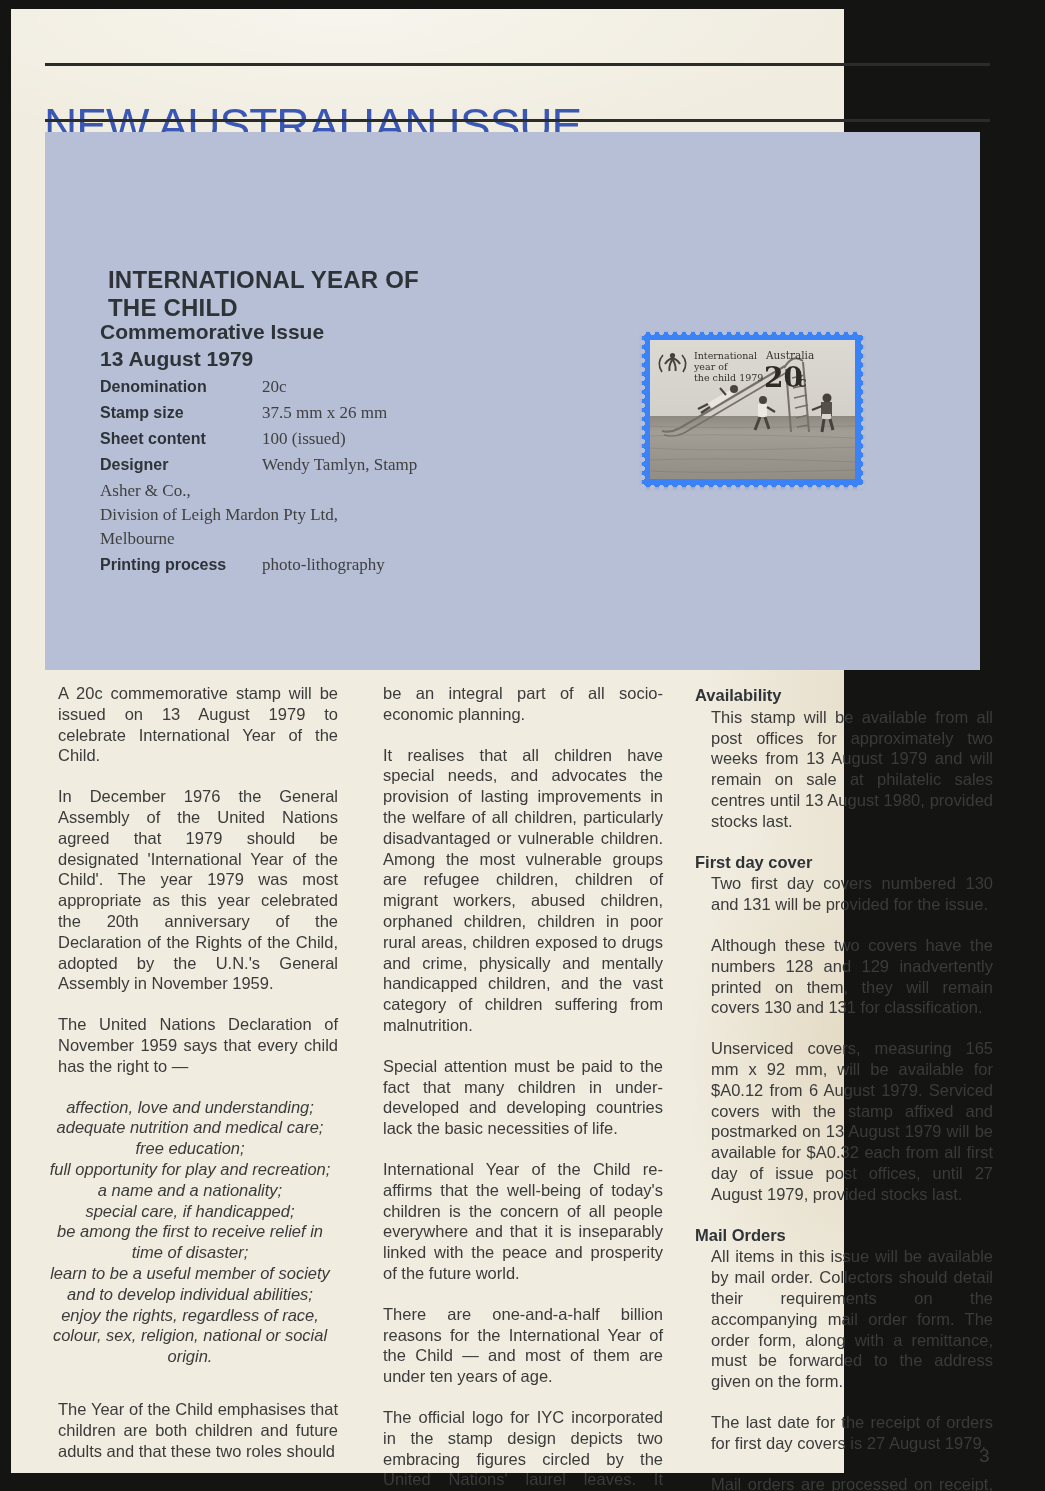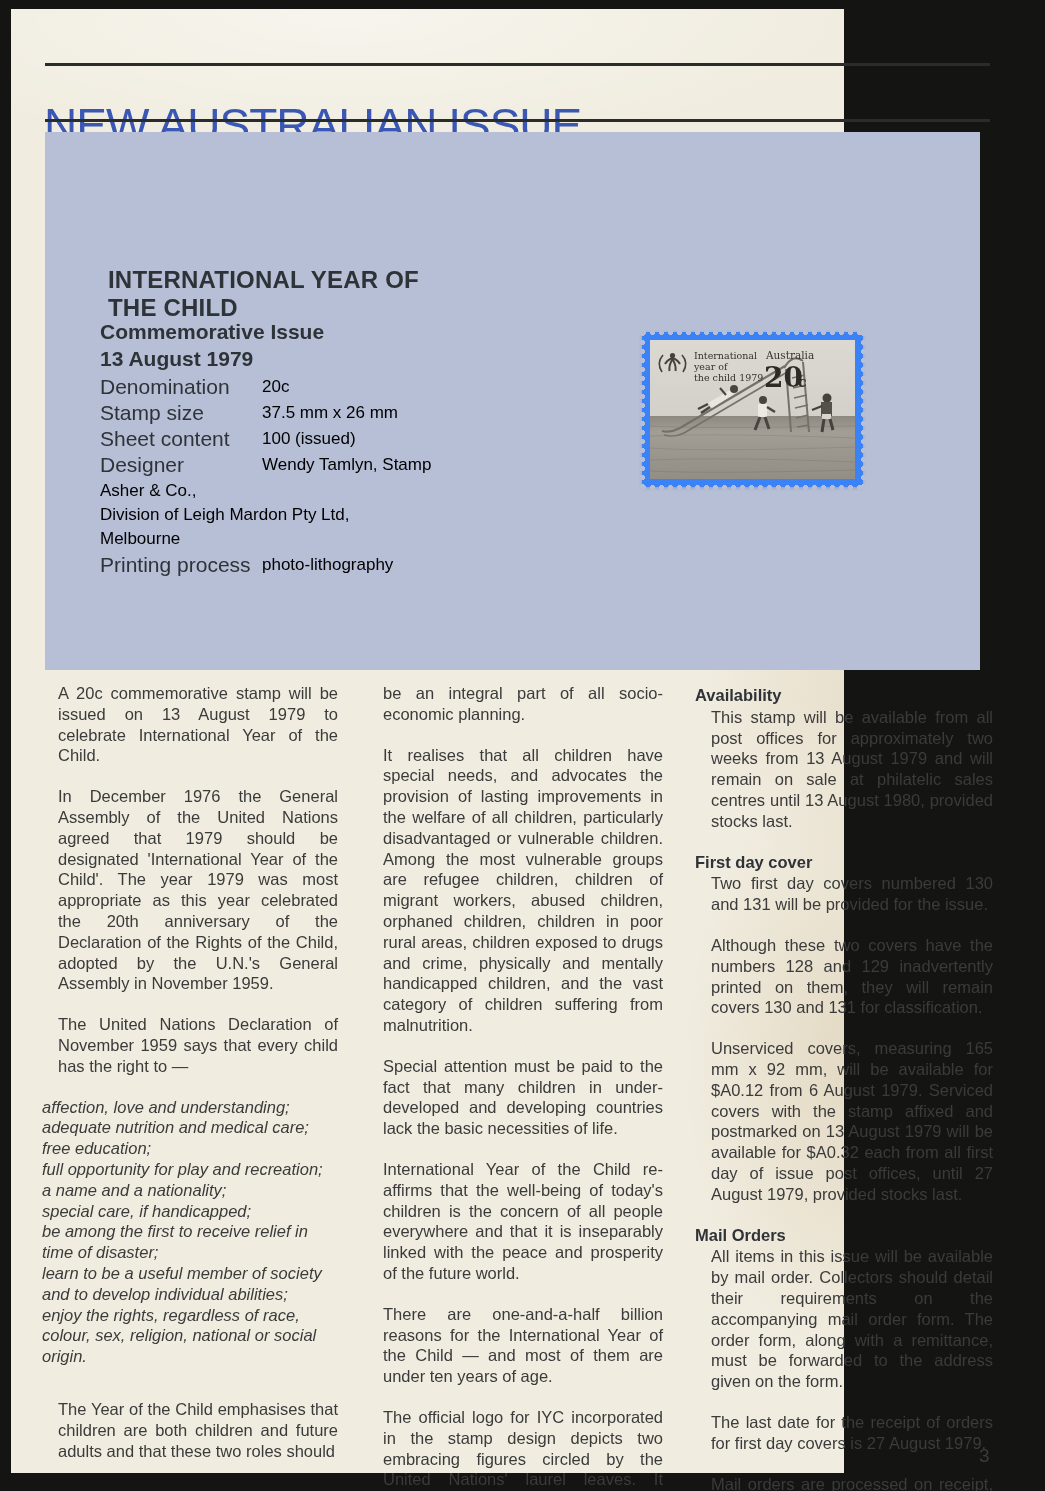--- a/index.html
+++ b/index.html
@@ -37,22 +37,22 @@
     font-size:24px;font-weight:bold;line-height:1.15;
     color:#2e3338;letter-spacing:.2px;white-space:pre-line;
   }
   .box-subtitle{
     position:absolute;left:55px;top:186px;margin:0;
     font-size:21px;font-weight:bold;line-height:1.3;
     color:#2e3338;white-space:pre-line;
   }
   .specs{position:absolute;left:55px;top:243px;width:520px;}
   .spec-row{display:flex;margin-bottom:2px;}
-  .spec-label{width:162px;flex:0 0 162px;font-weight:normal;color:#2e3338;font-size:21px;line-height:24px;}
-  .spec-value{color:#000000;font-size:17px;line-height:24px;white-space:pre-line;}
+  .spec-label{width:162px;flex:0 0 162px;font-weight:bold;color:#2e3338;font-size:16px;line-height:24px;}
+  .spec-value{color:#404040;font-size:17px;line-height:24px;white-space:pre-line;font-family:Liberation Serif, serif;}
   
   .stamp{
     position:absolute;left:597px;top:200px;width:221px;height:155px;
     background:#3b82f6;
     box-shadow:0 1px 3px rgba(40,45,70,.25);
     text-align:center;
   }
   .perf{position:absolute;}
   .perf-top,.perf-bottom{
     left:-3px;right:-3px;height:9px;
@@ -70,21 +70,21 @@
   .perf-right{right:-4.5px;}
   .stamp svg{position:absolute;left:8px;top:8px;}
   
   .col{position:absolute;top:674px;font-size:16.5px;line-height:20.8px;color:#3b3b3b;}
   .col-left{left:31px;width:296px;}
   .col-middle{left:356px;width:296px;}
   .col-right{left:684px;width:298px;}
   .body-para{margin:0 0 20px 16px;text-align:justify;}
   .col-heading{margin:2px 0 1px 0;font-size:16.5px;font-weight:bold;color:#2f3337;}
   .rights-list{margin:0 0 32px 0;font-style:italic;text-align:left;}
-  .rights-item{margin:0;}
+  .rights-item{margin:0;text-align:center;}
   
   .page-number{position:absolute;left:968px;top:1436px;font-size:19px;color:#3b3b3b;}
 </style>
 </head>
 <body>
 
 <div class="page">
 
   <div class="rule rule-top"></div>
   <h1 class="masthead">NEW AUSTRALIAN ISSUE</h1>

